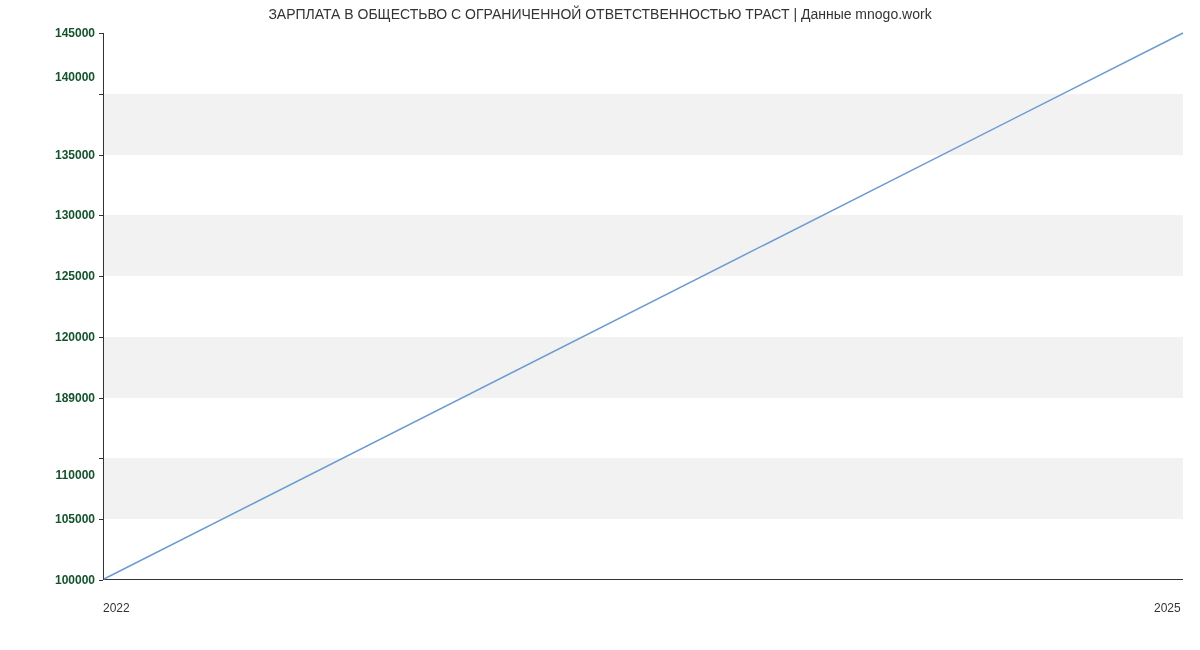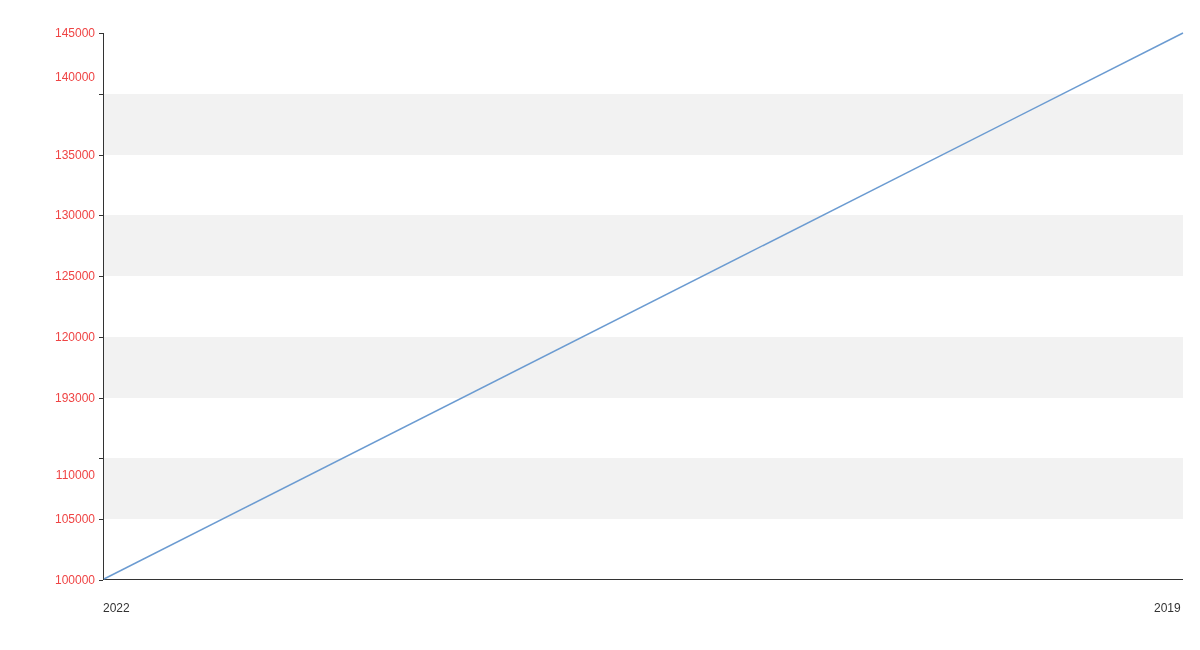--- a/index.html
+++ b/index.html
@@ -41,22 +41,23 @@
     left: 0;
     width: 100%;
     background: #f2f2f2;
   }
   .y-tick-label {
     position: absolute;
     right: 1105px; 
     width: 60px;
     text-align: right;
     font-size: 12px;
-    color: #ef4444;
+    color: #14532d;
     transform: translateY(-50%);
+    font-weight: bold;
   }
   .y-tick-mark {
     position: absolute;
     left: 99px;
     width: 4px;
     height: 1px;
     background: #333333;
   }
   .x-tick-label {
     position: absolute;
@@ -72,45 +73,46 @@
     width: 100%;
     height: 100%;
     overflow: visible;
   }
 </style>
 </head>
 <body>
 
 <div class="chart-container">
 
+  <div class="chart-title">ЗАРПЛАТА В ОБЩЕСТЬВО С ОГРАНИЧЕННОЙ ОТВЕТСТВЕННОСТЬЮ ТРАСТ | Данные mnogo.work</div>
 
   <div class="y-tick-label" style="top:580px;">100000</div>
   <div class="y-tick-label" style="top:519.2px;">105000</div>
   <div class="y-tick-label" style="top:475px;">110000</div>
-  <div class="y-tick-label" style="top:397.7px;">193000</div>
+  <div class="y-tick-label" style="top:397.7px;">189000</div>
   <div class="y-tick-label" style="top:336.9px;">120000</div>
   <div class="y-tick-label" style="top:276.1px;">125000</div>
   <div class="y-tick-label" style="top:215.3px;">130000</div>
   <div class="y-tick-label" style="top:154.6px;">135000</div>
   <div class="y-tick-label" style="top:77px;">140000</div>
   <div class="y-tick-label" style="top:33px;">145000</div>
 
   <div class="y-tick-mark" style="top:580px;"></div>
   <div class="y-tick-mark" style="top:519.2px;"></div>
   <div class="y-tick-mark" style="top:458.4px;"></div>
   <div class="y-tick-mark" style="top:397.7px;"></div>
   <div class="y-tick-mark" style="top:336.9px;"></div>
   <div class="y-tick-mark" style="top:276.1px;"></div>
   <div class="y-tick-mark" style="top:215.3px;"></div>
   <div class="y-tick-mark" style="top:154.6px;"></div>
   <div class="y-tick-mark" style="top:93.8px;"></div>
   <div class="y-tick-mark" style="top:33px;"></div>
 
   <div class="x-tick-label" style="left:103px;">2022</div>
-  <div class="x-tick-label" style="left:1154px;">2019</div>
+  <div class="x-tick-label" style="left:1154px;">2025</div>
 
   <div class="plot-area">
 
     <div class="band" style="top:60.8px;  height:60.8px;"></div>
     <div class="band" style="top:182.3px; height:60.8px;"></div>
     <div class="band" style="top:303.9px; height:60.8px;"></div>
     <div class="band" style="top:425.4px; height:60.8px;"></div>
 
     <svg class="line-layer" viewBox="0 0 1080 547" preserveAspectRatio="none">
       <line x1="0" y1="547" x2="1080" y2="0" stroke-width="1.5" fill="none" stroke="#6b9bd1"></line>

